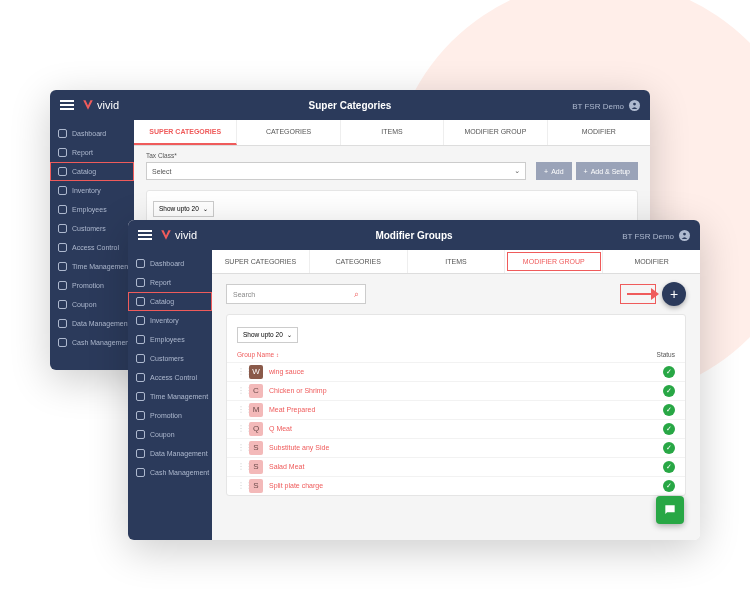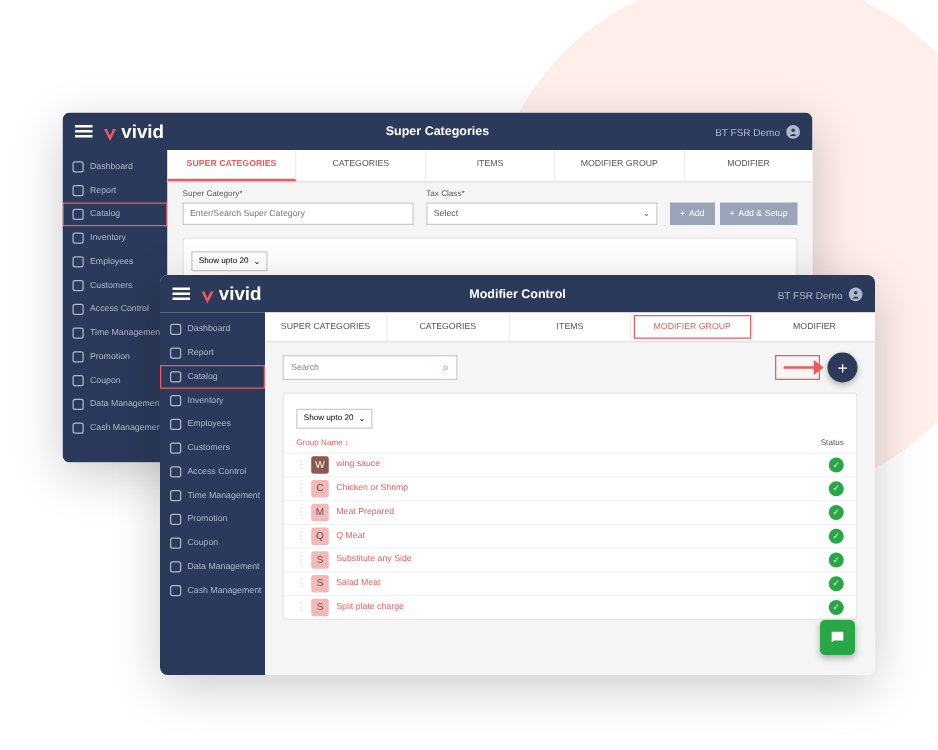--- a/index.html
+++ b/index.html
@@ -4,21 +4,21 @@
 <style>
   *{box-sizing:border-box;margin:0;padding:0;font-family:Arial,Helvetica,sans-serif}
   body{background:#fff;width:750px;height:600px;position:relative;overflow:hidden}
   .bg-circle{position:absolute;width:420px;height:420px;border-radius:50%;background:#ffeee9;right:-60px;top:-20px;z-index:0}
   .panel{position:absolute;background:#fff;border-radius:6px;box-shadow:0 10px 40px rgba(0,0,0,.2);overflow:hidden}
   .panel.back{left:50px;top:90px;width:600px;height:280px;z-index:1}
   .panel.front{left:128px;top:220px;width:572px;height:320px;z-index:2}
   .header{height:30px;background:#2b3a5b;display:flex;align-items:center;color:#fff;font-size:9px;padding:0 10px}
   .menu-bars{width:14px;height:10px;display:flex;flex-direction:column;justify-content:space-between;margin-right:8px;cursor:pointer}
   .menu-bars span{height:2px;background:#fff;display:block}
-  .logo{display:flex;align-items:flex-end;font-weight:bold;font-size:15px}
+  .logo{display:flex;align-items:center;font-weight:normal;font-size:11px}
   .logo svg{margin-right:3px}
   .h-title{position:absolute;left:50%;transform:translateX(-50%);font-size:10px;font-weight:bold}
   .h-right{margin-left:auto;display:flex;align-items:flex-end;gap:5px;font-size:8px;color:#aeb9cf}
   .body{display:flex;height:calc(100% - 30px)}
   .sidebar{width:84px;background:#2b3a5b;color:#aeb9cf;font-size:7px;padding-top:4px}
   .s-item{display:flex;align-items:center;gap:5px;padding:5px 8px;cursor:pointer;white-space:nowrap;overflow:hidden}
   .s-item.active{outline:1.5px solid #ef5b5b;outline-offset:-1px}
   .s-icon{width:9px;height:9px;border:1px solid #aeb9cf;border-radius:2px;flex-shrink:0}
   .content{flex:1;background:#f5f5f5;padding:0 0 10px 0;overflow:hidden}
   .tabs{display:flex;background:#fff;border-bottom:1px solid #ddd}
@@ -145,24 +145,20 @@
     <div class="content">
       <div class="tabs" id="back-tabs">
           <div class="tab active">SUPER CATEGORIES</div>
           <div class="tab">CATEGORIES</div>
           <div class="tab">ITEMS</div>
           <div class="tab">MODIFIER GROUP</div>
           <div class="tab">MODIFIER</div>
         </div>
       <div class="form-row">
         <div class="form-col">
-          <label>Super Category*</label>
-          <input placeholder="Enter/Search Super Category" style="">
-        </div>
-        <div class="form-col">
           <label>Tax Class*</label>
           <div class="select">
               <span>Select</span>
               <span>⌄</span>
             </div>
         </div>
         <div style="display:flex;align-items:flex-end;gap:4px">
           <button class="btn">
               <span>+</span>
               <span>Add</span>
@@ -203,21 +199,21 @@
         <span></span>
         <span></span>
         <span></span>
       </div>
     <div class="logo">
       <svg width="12" height="12" viewBox="0 0 20 20">
           <path d="M2 2 L10 18 L18 2 L14 2 L10 11 L6 2 Z" fill="#ef5b5b"></path>
         </svg>
       <span>vivid</span>
     </div>
-    <div class="h-title">Modifier Control</div>
+    <div class="h-title">Modifier Groups</div>
     <div class="h-right">
       <span>BT FSR Demo</span>
       <div class="user-ico">
           <svg width="7" height="7" viewBox="0 0 10 10">
             <circle cx="5" cy="3" r="2" fill="#2b3a5b"></circle>
             <path d="M1 10 Q5 5 9 10" fill="#2b3a5b"></path>
           </svg>
         </div>
     </div>
   </div>

